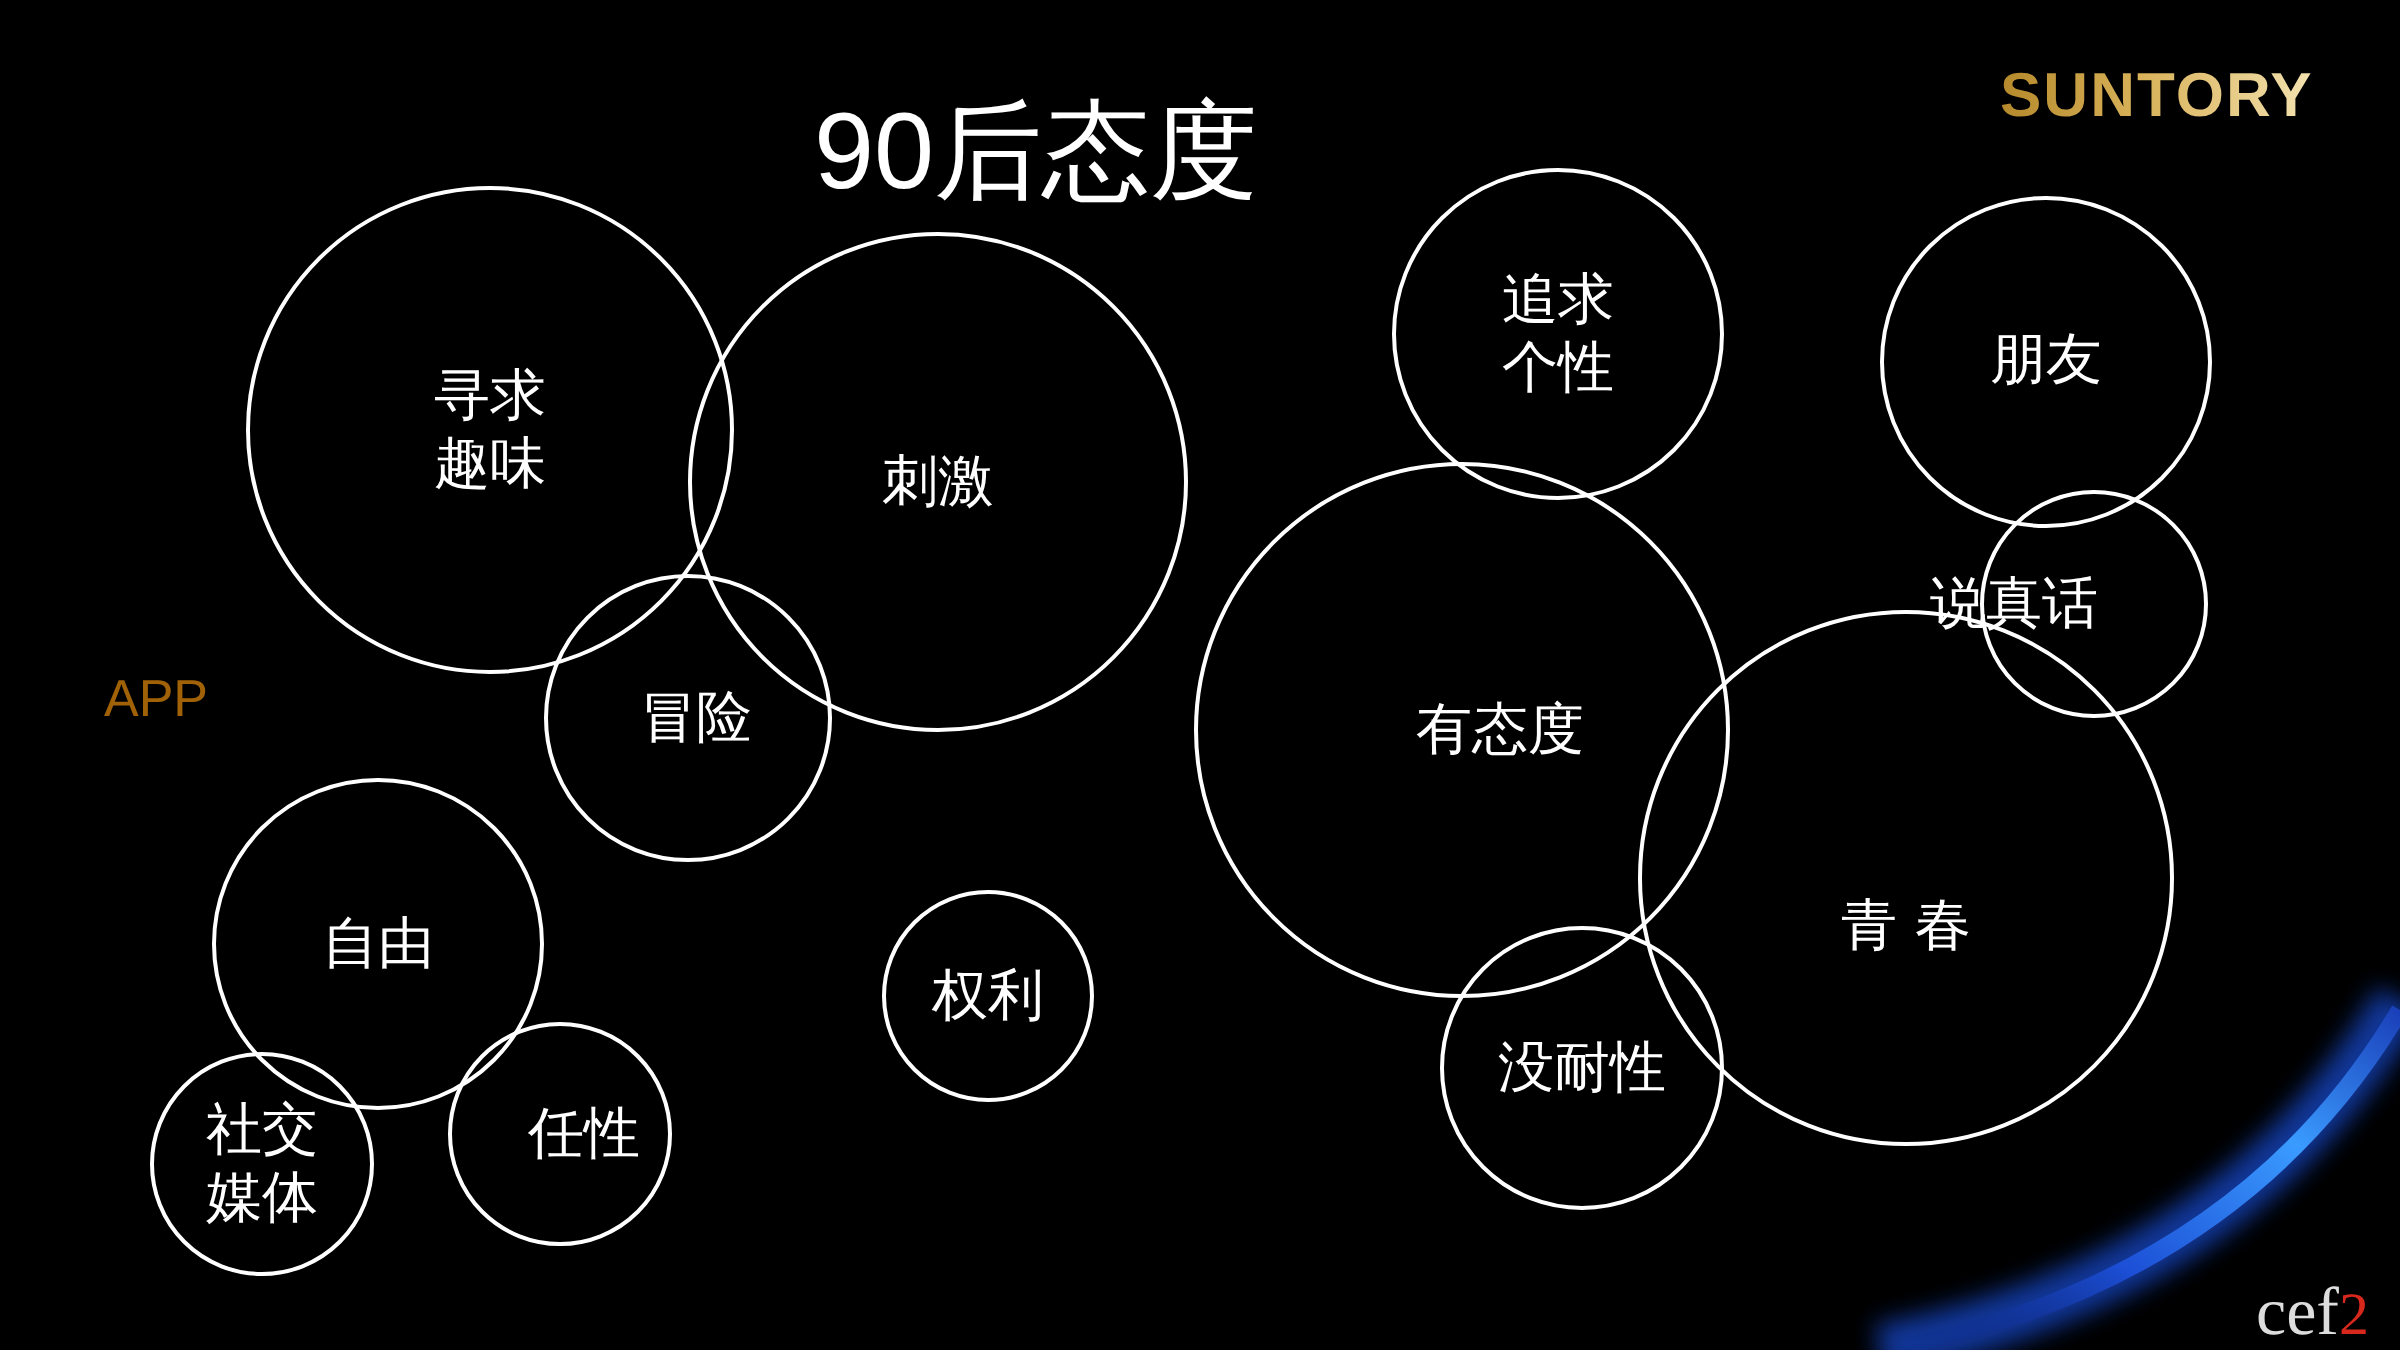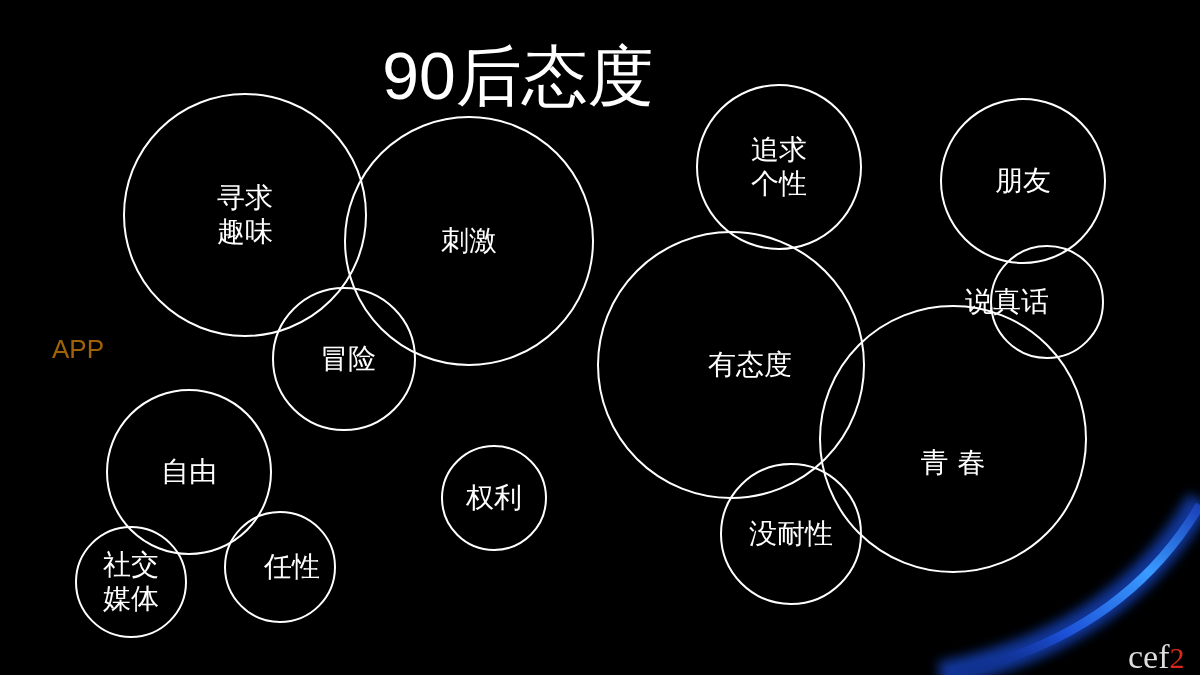--- a/index.html
+++ b/index.html
@@ -1,18 +1,18 @@
 <!DOCTYPE html>
 <html><head>
 <meta charset="utf-8">
 <style>
   html, body { margin:0; padding:0; background:#000; }
   body { width:1200px; height:675px; position:relative; overflow:hidden; font-family:"DejaVu Sans", sans-serif; }
   .slide { position:absolute; left:0; top:0; width:1200px; height:675px; background:#000; }
-  .title { position:absolute; left:0; width:1036px; top:36px; text-align:center; color:#fff; font-size:66px; line-height:80px; font-family:"Liberation Sans","DejaVu Sans", sans-serif; }
+  .title { position:absolute; left:0; width:1036px; top:36px; text-align:center; color:#fff; font-size:54px; line-height:80px; font-family:"Liberation Sans","DejaVu Sans", sans-serif; }
   .logo { position:absolute; left:1000px; top:30px; font-family:"Liberation Sans", sans-serif; font-weight:bold; font-size:31px; letter-spacing:1px;
           background:linear-gradient(90deg,#b5892b 0%,#d9b25a 45%,#f3e2b0 100%); -webkit-background-clip:text; background-clip:text; color:transparent; }
   .circle { position:absolute; border:2px solid #fff; border-radius:50%; box-sizing:border-box; }
   .label { position:absolute; color:#fff; font-size:28px; line-height:34px; text-align:right; white-space:pre; transform:translate(-50%,-50%); font-family:"DejaVu Sans", sans-serif; font-weight:300; }
   .app { position:absolute; left:52px; top:334px; color:#a16207; font-size:26px; font-family:"Liberation Sans", sans-serif; }
   .swoosh { position:absolute; left:0; top:0; }
   .cef { position:absolute; left:1128px; top:598px; font-family:"Liberation Serif", serif; font-size:34px; color:#ddd;margin-top:40px; }
   .cef .two { color:#d8281c; font-size:30px; }
 </style>
 </head>
@@ -30,20 +30,21 @@
       </linearGradient>
       <filter id="blur">
           <feGaussianBlur stdDeviation="6"></feGaussianBlur>
         </filter>
     </defs>
     <path d="M 940 675 Q 1120 640 1200 500" stroke="#1a5cff" stroke-width="26" fill="none" filter="url(#blur)" opacity="0.6"></path>
     <path d="M 945 675 Q 1120 640 1200 505" stroke="url(#sw)" stroke-width="9" fill="none"></path>
   </svg>
 
   <div class="title">90后态度</div>
+  <div class="logo">SUNTORY</div>
   <div class="app">APP</div>
 
   <div id="bubbles">
       <div class="circle" style="left: 123px; top: 93px; width: 244px; height: 244px;"></div>
       <div class="label" style="left: 245px; top: 215px;">寻求
 趣味</div>
       <div class="circle" style="left: 344px; top: 116px; width: 250px; height: 250px;"></div>
       <div class="label" style="left: 469px; top: 241px;">刺激</div>
       <div class="circle" style="left: 272px; top: 287px; width: 144px; height: 144px;"></div>
       <div class="label" style="left: 348px; top: 359px;">冒险</div>

